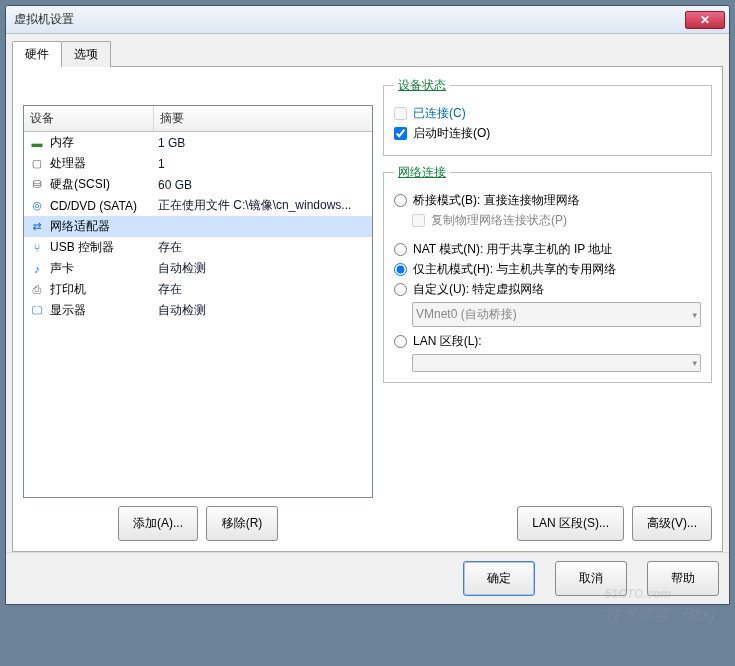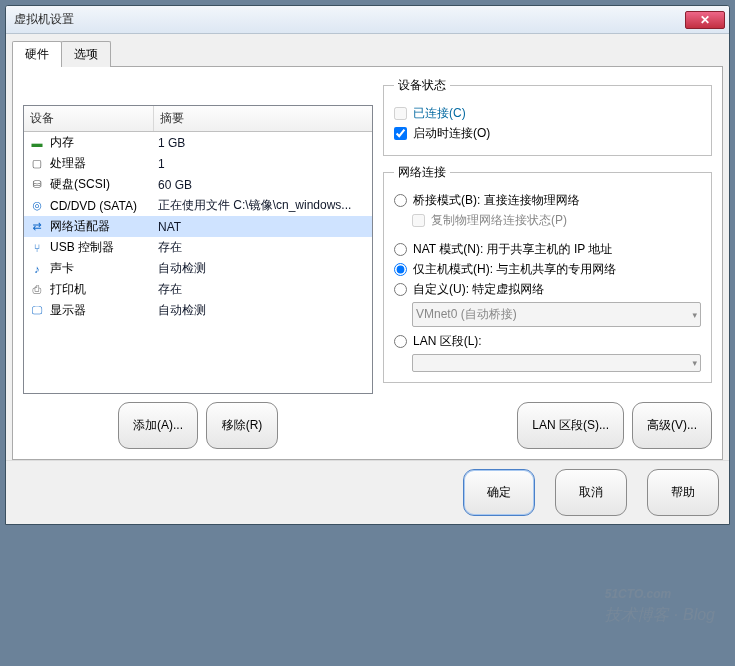--- a/index.html
+++ b/index.html
@@ -1,41 +1,41 @@
 <!DOCTYPE html>
 <html><head>
 <meta charset="utf-8">
 <style>
 * { box-sizing: border-box; font-family: "Microsoft YaHei", "Segoe UI", Tahoma, sans-serif; font-size: 12px; }
 body { margin: 0; background: #6b8299; width: 735px; height: 666px; padding: 5px; }
-.window { width: 725px; height: 520px; background: #fff; border: 1px solid #3b5060; border-radius: 3px 3px 0 0; overflow: hidden; display: flex; flex-direction: column; }
+.window { width: 725px; height: 600px; background: #fff; border: 1px solid #3b5060; border-radius: 3px 3px 0 0; overflow: hidden; display: flex; flex-direction: column; }
 .titlebar { height: 28px; background: linear-gradient(#f2f6fb, #dde7f3); display: flex; align-items: center; padding: 0 4px 0 8px; border-bottom: 1px solid #b8c4d0; }
 .titlebar .title { flex: 1; color: #2b2b2b; }
 .close-btn { width: 40px; height: 18px; background: linear-gradient(#e68, #c23042); border: 1px solid #8a2030; border-radius: 2px; color: #fff; display: flex; align-items: center; justify-content: center; font-weight: bold; font-size: 11px; cursor: pointer; }
 .content { flex: 1; background: #f0f0f0; padding: 6px 6px 0 6px; display: flex; flex-direction: column; }
 .tabs { display: flex; gap: 0; }
 .tab { padding: 4px 12px; background: #f0f0f0; border: 1px solid #aaa; border-bottom: none; border-radius: 2px 2px 0 0; cursor: pointer; position: relative; top: 1px; margin-right: -1px; }
 .tab.active { background: #fff; z-index: 2; }
 .panel { flex: 1; background: #fff; border: 1px solid #aaa; padding: 10px; display: flex; gap: 10px; }
 .left { width: 350px; display: flex; flex-direction: column; }
 .devtable { flex: 1; border: 1px solid #828790; overflow: hidden; margin-top: 28px; }
 .devheader { display: flex; background: linear-gradient(#fdfdfd, #f0f0f0); border-bottom: 1px solid #c0c0c0; }
 .devheader div { padding: 4px 6px; color: #333; }
 .col-dev { width: 130px; border-right: 1px solid #d8d8d8; }
 .col-sum { flex: 1; }
 .devrow { display: flex; align-items: center; padding: 2px 4px; cursor: pointer; }
 .devrow.selected { background: #cfe3ff; }
 .devrow .icon { width: 18px; height: 16px; display: flex; align-items: center; justify-content: center; margin-right: 4px; font-size: 11px; }
 .devrow .name { width: 108px; color: #000; white-space: nowrap; overflow: hidden; text-overflow: ellipsis; }
 .devrow .summary { flex: 1; color: #0f172a; white-space: nowrap; overflow: hidden; text-overflow: ellipsis; }
 .left-buttons { display: flex; justify-content: center; gap: 8px; padding: 8px 0 0 0; }
-.btn { padding: 14px 14px; background: linear-gradient(#fdfdfd, #e6e6e6); border: 1px solid #8b8b8b; border-radius: 11px; cursor: pointer; min-width: 72px; text-align: center; }
+.btn { padding: 8px 14px; background: linear-gradient(#fdfdfd, #e6e6e6); border: 1px solid #8b8b8b; border-radius: 3px; cursor: pointer; min-width: 72px; text-align: center; }
 .right { flex: 1; display: flex; flex-direction: column; gap: 8px; }
 fieldset { border: 1px solid #c0c0c0; border-radius: 0; padding: 8px 10px 10px 10px; margin: 0; }
-legend { color: #000000; padding: 0 4px; }
+legend { color: #15803d; padding: 0 4px; text-decoration: underline; }
 .chk, .rad { display: flex; align-items: center; gap: 6px; margin: 3px 0; }
 .indent { margin-left: 18px; }
 .select-dis { width: 100%; padding: 3px; border: 1px solid #b0b0b0; background: #f4f4f4; color: #888; border-radius: 2px; margin-top: 4px; display: flex; justify-content: space-between; align-items: center; }
 .select-dis .arrow { font-size: 9px; color: #888; }
 .right-btns-row { display: flex; justify-content: flex-end; gap: 8px; margin-top: auto; padding-top: 6px; }
 .dialog-buttons { padding: 8px 10px; background: #f0f0f0; border-top: 1px solid #ddd; display: flex; justify-content: flex-end; gap: 20px; }
 .btn.primary { border-color: #4a80c8; box-shadow: 0 0 0 1px #a8c8f0 inset; }
 input[type=checkbox], input[type=radio] { margin: 0; }
 label { cursor: default; }
 .ico-mem{color:#2a8a2a}.ico-cpu{color:#555}.ico-hdd{color:#555}.ico-cd{color:#1068c8}.ico-net{color:#1068c8}.ico-usb{color:#1068c8}.ico-snd{color:#1068c8}.ico-prn{color:#555}.ico-mon{color:#1068c8}
@@ -84,21 +84,20 @@
                 <span class="summary">60 GB</span>
               </div>
               <div class="devrow">
                 <span class="icon ico-cd">◎</span>
                 <span class="name">CD/DVD (SATA)</span>
                 <span class="summary">正在使用文件 C:\镜像\cn_windows...</span>
               </div>
               <div class="devrow selected">
                 <span class="icon ico-net">⇄</span>
                 <span class="name">网络适配器</span>
-                <span class="summary">NAT</span>
               </div>
               <div class="devrow">
                 <span class="icon ico-usb">⑂</span>
                 <span class="name">USB 控制器</span>
                 <span class="summary">存在</span>
               </div>
               <div class="devrow">
                 <span class="icon ico-snd">♪</span>
                 <span class="name">声卡</span>
                 <span class="summary">自动检测</span>

